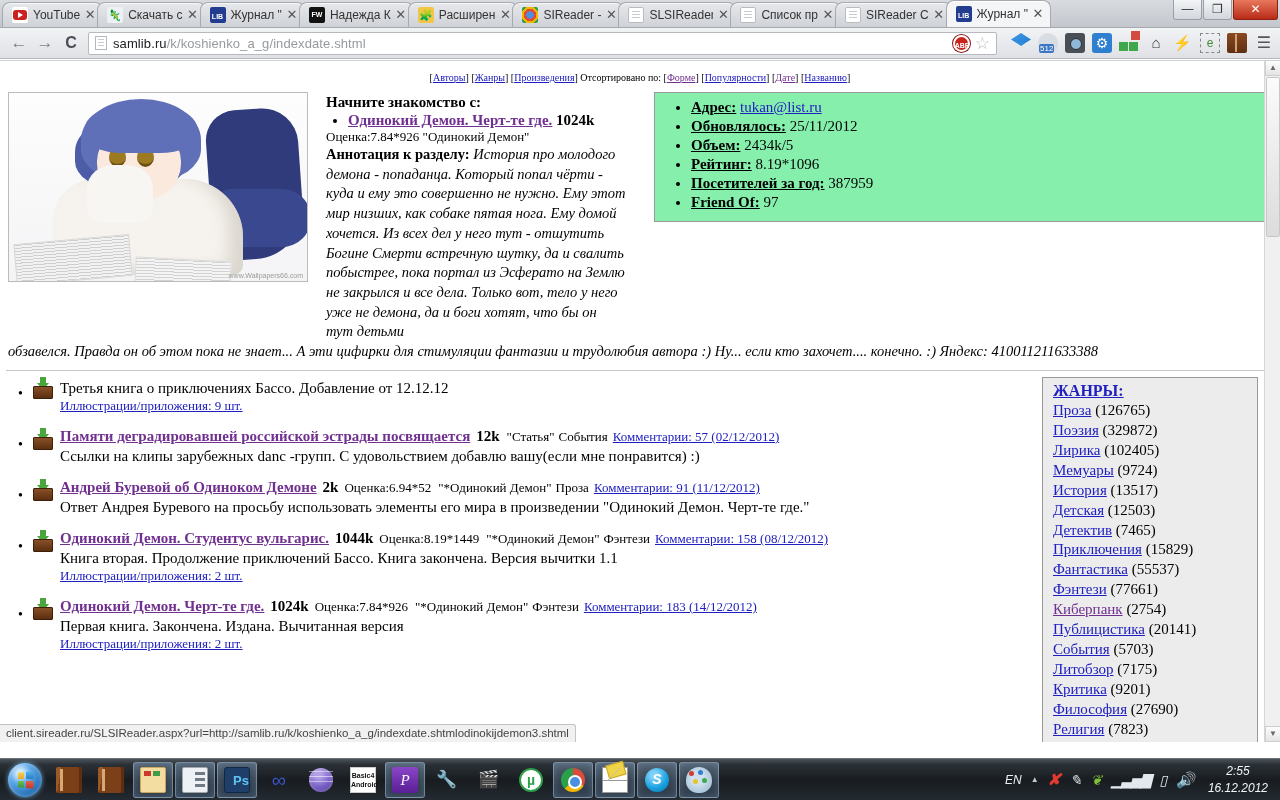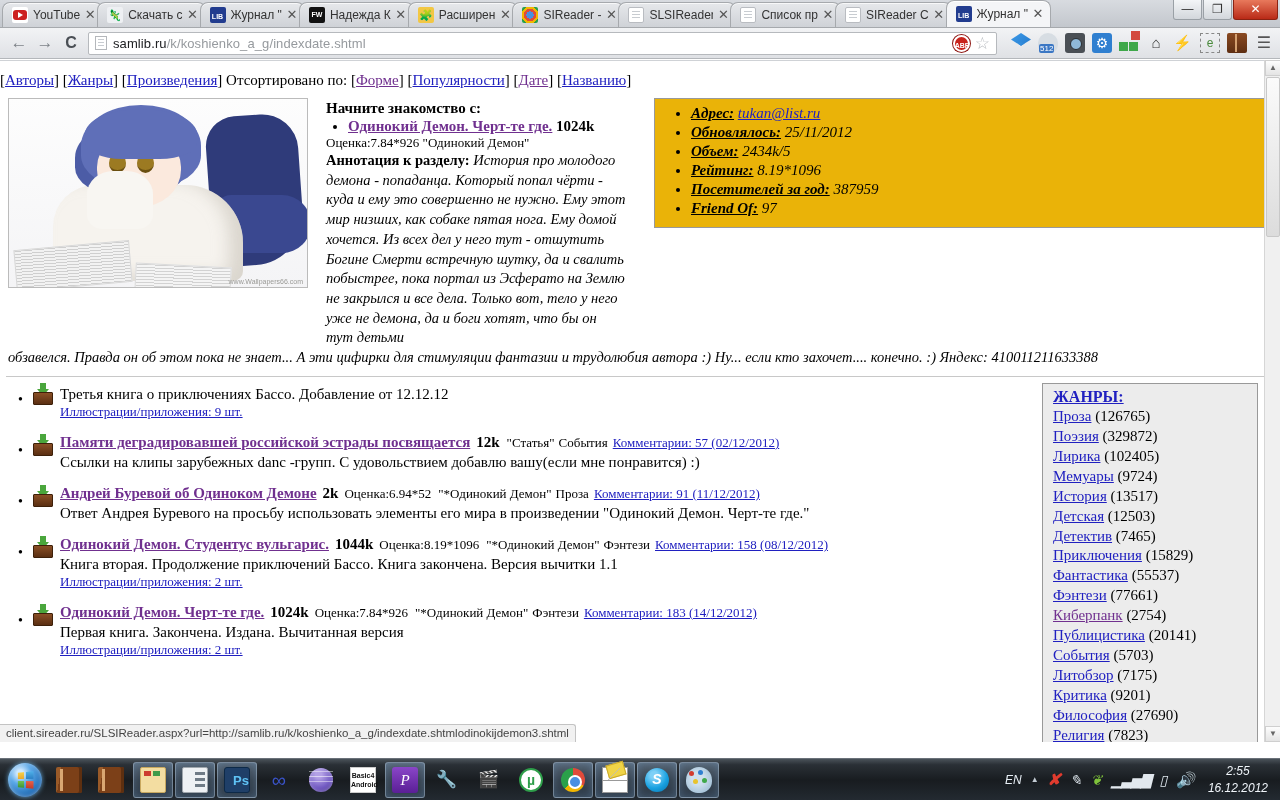--- a/index.html
+++ b/index.html
@@ -181,23 +181,23 @@
     border-top:1px solid #cfd2d6;
   }
   .page {
     position:relative;
     width:1280px;
     font-family: "Liberation Serif", serif;
     font-size: 15px;
     color:#000;
   }
   .topnav {
-    text-align:left;
+    text-align:center;
     padding: 11px 0 9px;
-    font-size:15px;
+    font-size:10px;
     font-family: "Liberation Serif", serif;
   }
   a { color:#2020c0; }
   a.visited { color:#70308f; }
   .topnav a { text-decoration: underline; }
 
   .headrow { display:flex; padding: 0 8px; gap: 12px; }
   .avatar-wrap { width: 300px; flex: 0 0 300px; }
   .avatar {
     width:300px; height:190px;
@@ -266,26 +266,25 @@
   .startlist li { list-style: disc; }
   .startlist a { font-weight:bold; font-size:15px; }
   .kb { font-weight:bold; font-size:15px; }
   .small-meta { font-size:13px; }
   .annot { font-style: italic; font-size:14.5px; line-height:1.36; }
   .annot b { font-style: normal; }
 
   .infobox {
     width: 618px; flex: 0 0 618px;
     border:1px solid #999;
-    background:#eab308;
+    background:#86efac;
     margin-left: 12px;
     padding: 4px 4px 0;
     align-self: flex-start;
     min-height: 130px;
-    font-style: italic;
   }
   .infobox ul { margin:0; padding-left: 32px; }
   .infobox li { margin: 2px 0; font-size:15px; }
   .infobox li b { text-decoration: underline; }
 
   .wrap-text {
     padding: 0 10px 0 8px;
     font-style: italic;
     font-size:14.5px;
     line-height:1.36;
@@ -663,21 +662,21 @@
           </div>
 
           <div class="work">
             <div class="bullet"></div>
             <div class="dlicon">
                 <span class="arrow"></span>
                 <span class="bookpart"></span>
               </div>
             <div class="wmain">
               <div>
-                <a href="#" class="wtitle">Одинокий Демон. Студентус вульгарис.</a><span class="wsize">1044k</span><span class="wrate">Оценка:8.19*1096</span><span class="wsection">"*Одинокий Демон"</span><span class="wgenre">Фэнтези</span><a href="#" class="wcomments">Комментарии: 158 (08/12/2012)</a>
+                <a href="#" class="wtitle">Одинокий Демон. Студентус вульгарис.</a><span class="wsize">1044k</span><span class="wrate">Оценка:8.19*1449</span><span class="wsection">"*Одинокий Демон"</span><span class="wgenre">Фэнтези</span><a href="#" class="wcomments">Комментарии: 158 (08/12/2012)</a>
               </div>
               <div class="wdesc">Книга вторая. Продолжение приключений Бассо. Книга закончена. Версия вычитки 1.1</div>
               <a href="#" class="willu">Иллюстрации/приложения: 2 шт.</a>
             </div>
           </div>
 
           <div class="work">
             <div class="bullet"></div>
             <div class="dlicon">
                 <span class="arrow"></span>

